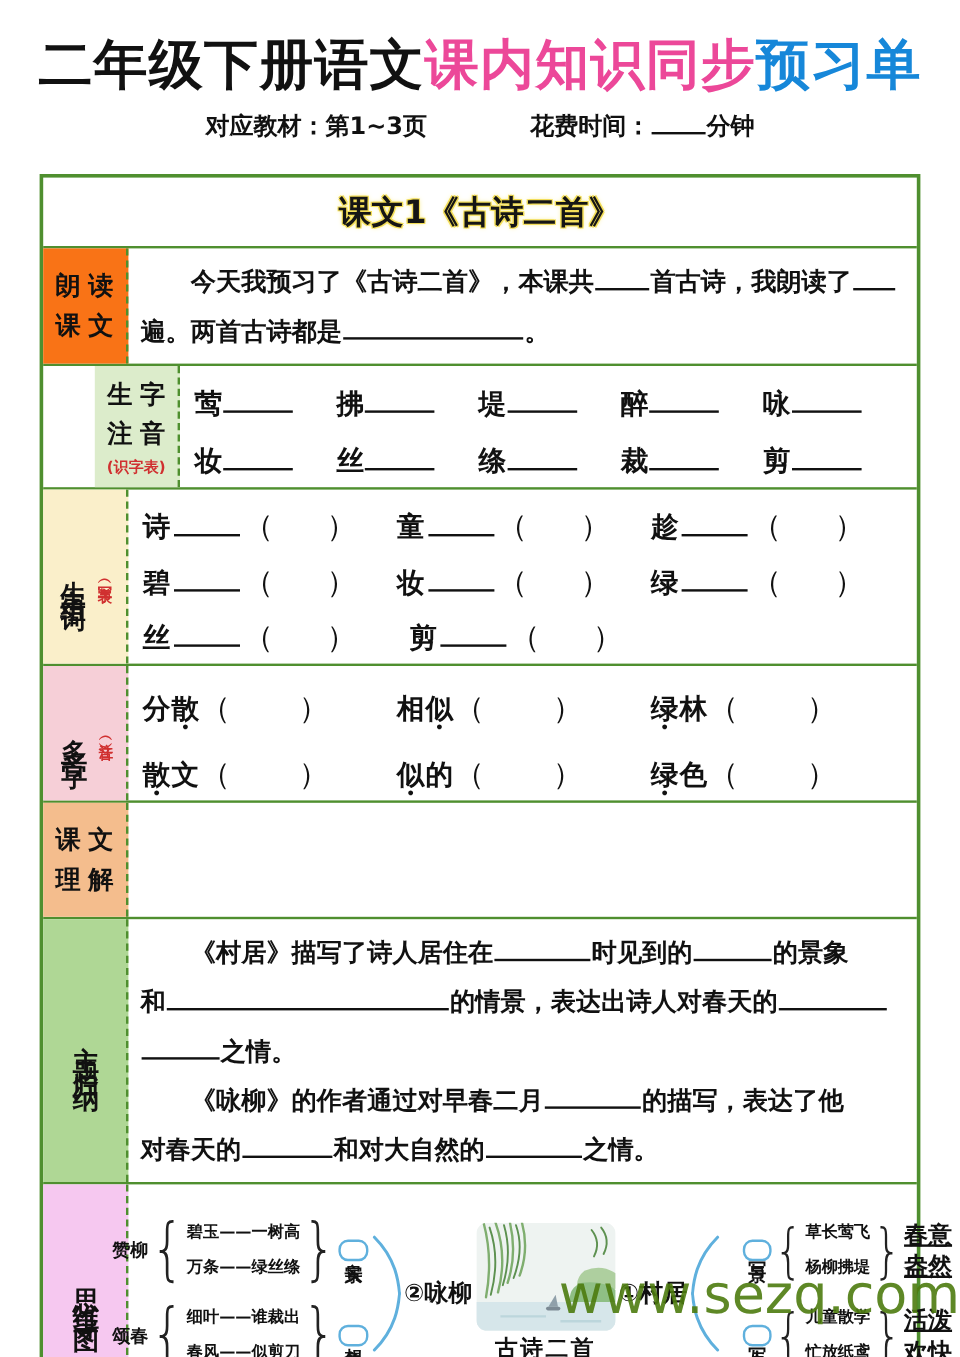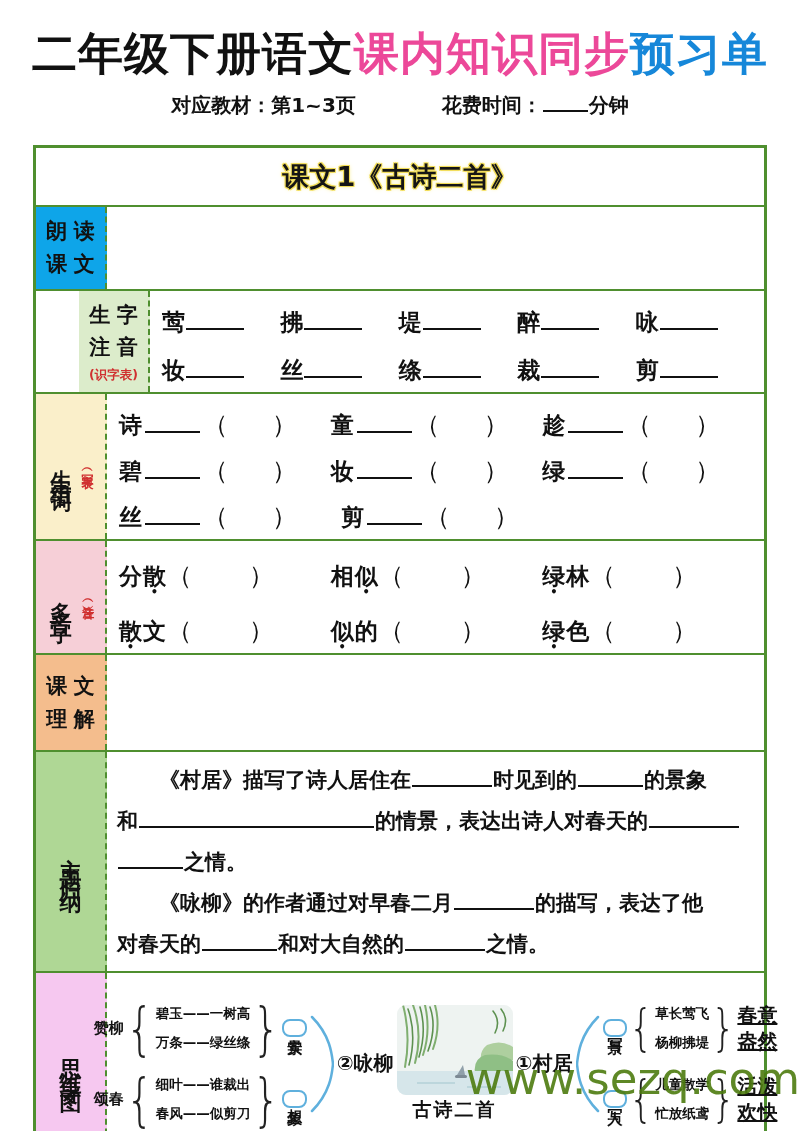--- a/index.html
+++ b/index.html
@@ -25,21 +25,21 @@
   .label-cell { flex:0 0 71px; width:71px; border-right:2px dashed #4f8f2f;
     display:flex; flex-direction:column; align-items:center; justify-content:center;
     font-weight:bold; font-size:21px; line-height:1.55; text-align:center; }
   .label-flex { flex-direction:row; gap:1px; }
   .content-cell { flex:1; padding:8px 10px 6px 10px; min-width:0; }
 
   .r1 { min-height:84px; }  .r2 { min-height:85px; }  .r3 { min-height:130px; }
   .r4 { min-height:101px; } .r5 { min-height:97px; }  .r6 { min-height:202px; }
   .r7 { min-height:183px; }
 
-  .bg-reading { background:#0ea5e9;font-family:Liberation Serif, serif; }
+  .bg-reading { background:#f97316;font-family:Liberation Serif, serif; }
   .bg-pinyin  { background:#dceccb;margin-left:43px; }
   .bg-zuci    { background:#faefca; }
   .bg-duoyin  { background:#f6cfd7; }
   .bg-compr   { background:#f4bd8d; }
   .bg-theme   { background:#afd795; }
   .bg-mind    { background:#f6c8f0; }
 
   .lab-line { letter-spacing:0.3em; margin-right:-0.3em; }
   .lab-sub { font-size:12.5px; color:#d03030; font-weight:bold; letter-spacing:0; margin-top:1px; }
   .v-text { writing-mode:vertical-rl; text-orientation:upright; font-weight:bold; }
@@ -73,21 +73,21 @@
   .dy-line + .dy-line { margin-top:22px; }
   .dy-item { width:214px; display:flex; align-items:baseline; gap:1px; }
   .dot { position:relative; }
   .dot::after { content:"\2022"; position:absolute; left:50%; transform:translateX(-50%);
     bottom:-0.62em; font-size:0.5em; color:#111; }
 
   
   .mm-content { display:flex; padding:4px 4px; }
   .mindmap { display:flex; align-items:center; justify-content:center; gap:3px; width:100%; }
   .mm-branches { display:flex; flex-direction:column; gap:13px; }
-  .mm-branch { display:flex; align-items:center; gap:2px; }
+  .mm-branch { display:flex; align-items:center; gap:2px;margin-left:16px; }
   .mm-blabel { font-size:15px; font-weight:bold; white-space:nowrap; }
   .brace { font-size:44px; font-weight:300; line-height:1; transform:scaleY(1.3); color:#222;
     font-family:"DejaVu Sans", sans-serif; }
   .brace-sm { font-size:38px; }
   .mm-lines div { white-space:nowrap; font-size:13.5px; font-weight:600; line-height:29px; }
   .mm-box { writing-mode:vertical-rl; text-orientation:upright; border:2px solid #5fb0dd;
     border-radius:8px; padding:5px 2px; font-weight:bold; font-size:15px; background:#fff;
     line-height:1.1; letter-spacing:2px; }
   .mm-node { font-size:20px; font-weight:bold; white-space:nowrap; }
   .mm-curve { flex:0 0 auto; }
@@ -117,20 +117,24 @@
   </div>
 
   <div class="sheet">
 
     <div class="lesson-header">课文1《古诗二首》</div>
 
     <div class="row r1">
       <div class="label-cell bg-reading">
         <div class="lab-line">朗读</div>
         <div class="lab-line">课文</div>
+      </div>
+      <div class="content-cell body-text">
+        <span class="ind"></span><span>今天我预习了《古诗二首》，本课共</span><span class="bl w45"></span><span>首古诗，我朗读了</span><span class="bl w35"></span><br>
+        <span>遍。两首古诗都是</span><span class="bl w150"></span><span>。</span>
       </div>
     </div>
 
     <div class="row r2">
       <div class="label-cell bg-pinyin">
         <div class="lab-line">生字</div>
         <div class="lab-line">注音</div>
         <div class="lab-sub">(识字表)</div>
       </div>
       <div class="content-cell">

